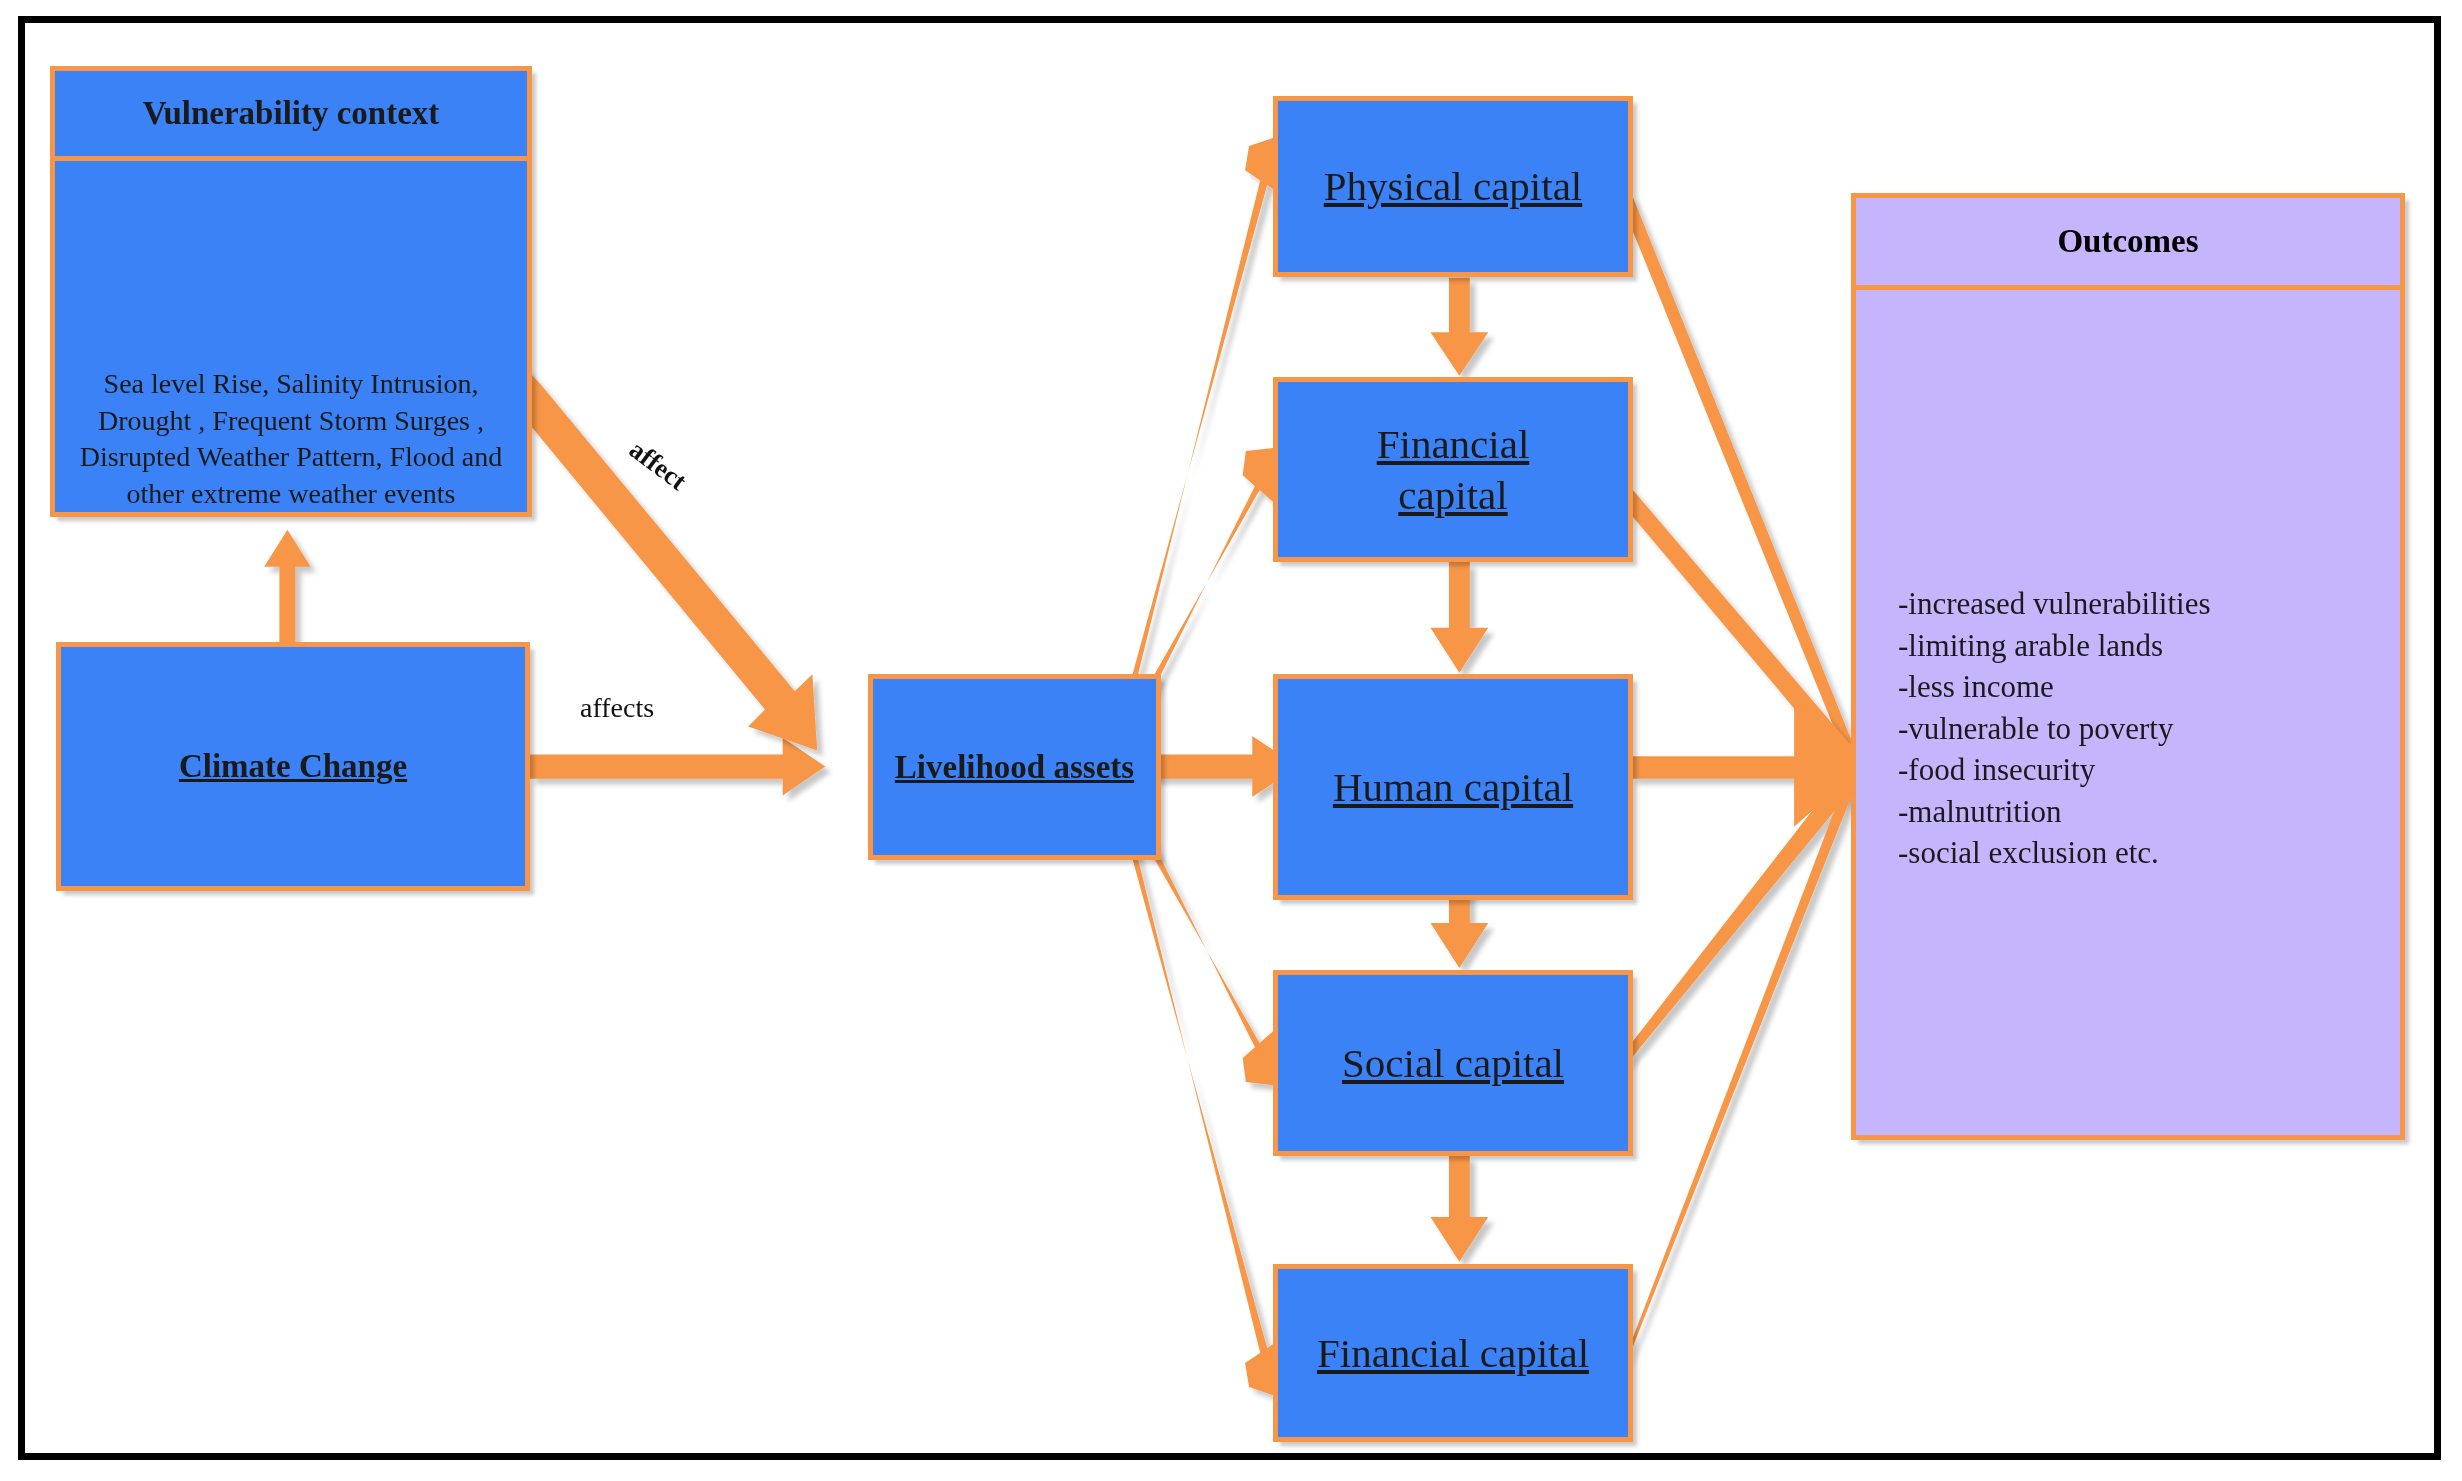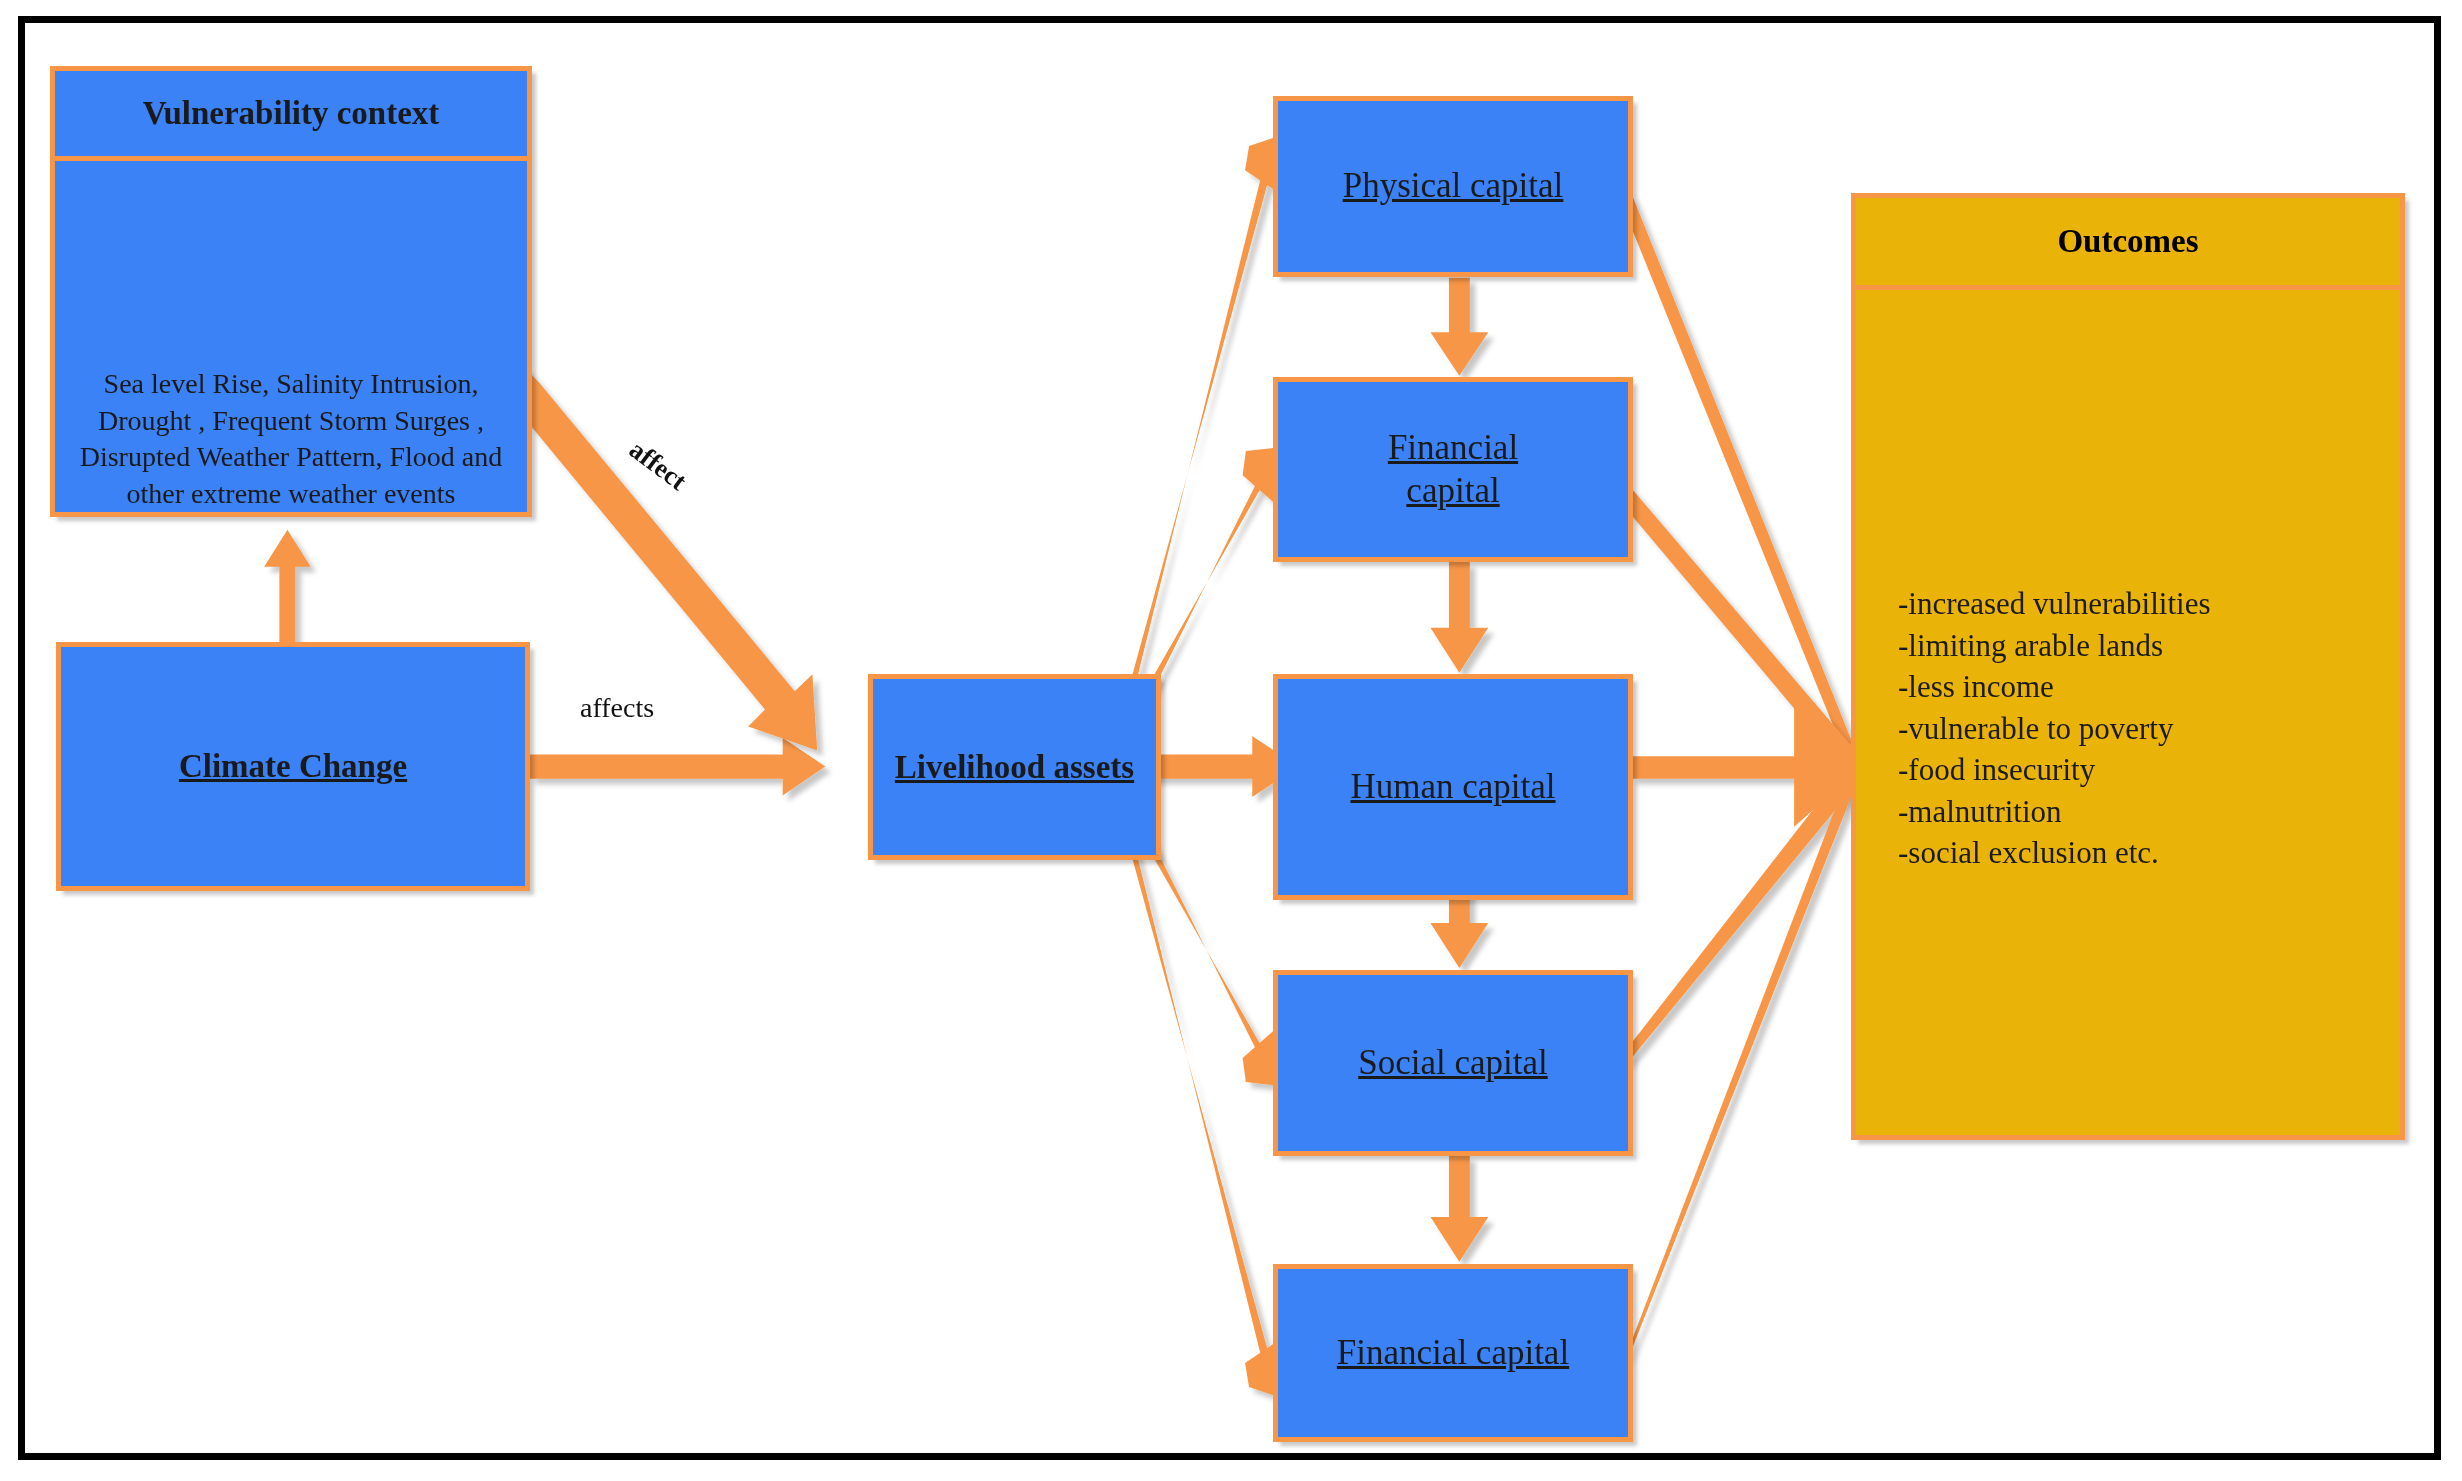--- a/index.html
+++ b/index.html
@@ -10,26 +10,26 @@
   #frame{position:absolute;left:17.7px;top:16px;width:2423px;height:1444px;
          border:7.2px solid #000000;box-sizing:border-box;background:#fff;}
   svg.arrows{position:absolute;left:0;top:0;width:2462px;height:1481px;
              pointer-events:none;}
   .box{position:absolute;box-sizing:border-box;border:5.6px solid #F79646;
        background:#3b82f6;display:flex;align-items:center;justify-content:center;
        text-align:center;color:#1a1a1a;
        box-shadow:5.6px 5.6px 4px -1.6px rgba(0,0,0,0.22);text-decoration:underline;}
   .box .txt{display:block;line-height:1.22;padding:0 8px;}
   .hdr{font-weight:bold;font-size:33px;}
-  .capital{font-size:35px;}
+  .capital{font-size:41px;}
   .edgelabel{position:absolute;color:#121212;font-size:28px;white-space:nowrap;}
   .edgelabel.rot{font-weight:bold;font-size:26.5px;
       transform:rotate(37deg);transform-origin:left top;}
   .listbox{position:absolute;box-sizing:border-box;border:5.6px solid #F79646;
-       background:#eab308;box-shadow:5.6px 5.6px 4px -1.6px rgba(0,0,0,0.22);}
+       background:#c4b5fd;box-shadow:5.6px 5.6px 4px -1.6px rgba(0,0,0,0.22);}
   .outcome-list{position:absolute;left:42px;top:385px;font-size:31px;
        line-height:1.34;color:#1a1a1a;}
   .outcome-list div{white-space:nowrap;}
   .vc-head{position:absolute;left:0;top:0;width:100%;height:90px;
        box-sizing:border-box;border-bottom:5.6px solid #F79646;
        display:flex;align-items:center;justify-content:center;}
   .vc-body{position:absolute;left:0;top:90px;width:100%;bottom:0;
        display:flex;align-items:flex-end;justify-content:center;text-align:center;}
   .vc-body .txt{font-size:28px;line-height:1.30;padding:0 11.2px;}
   .oc-head{position:absolute;left:0;top:0;width:100%;height:92px;

